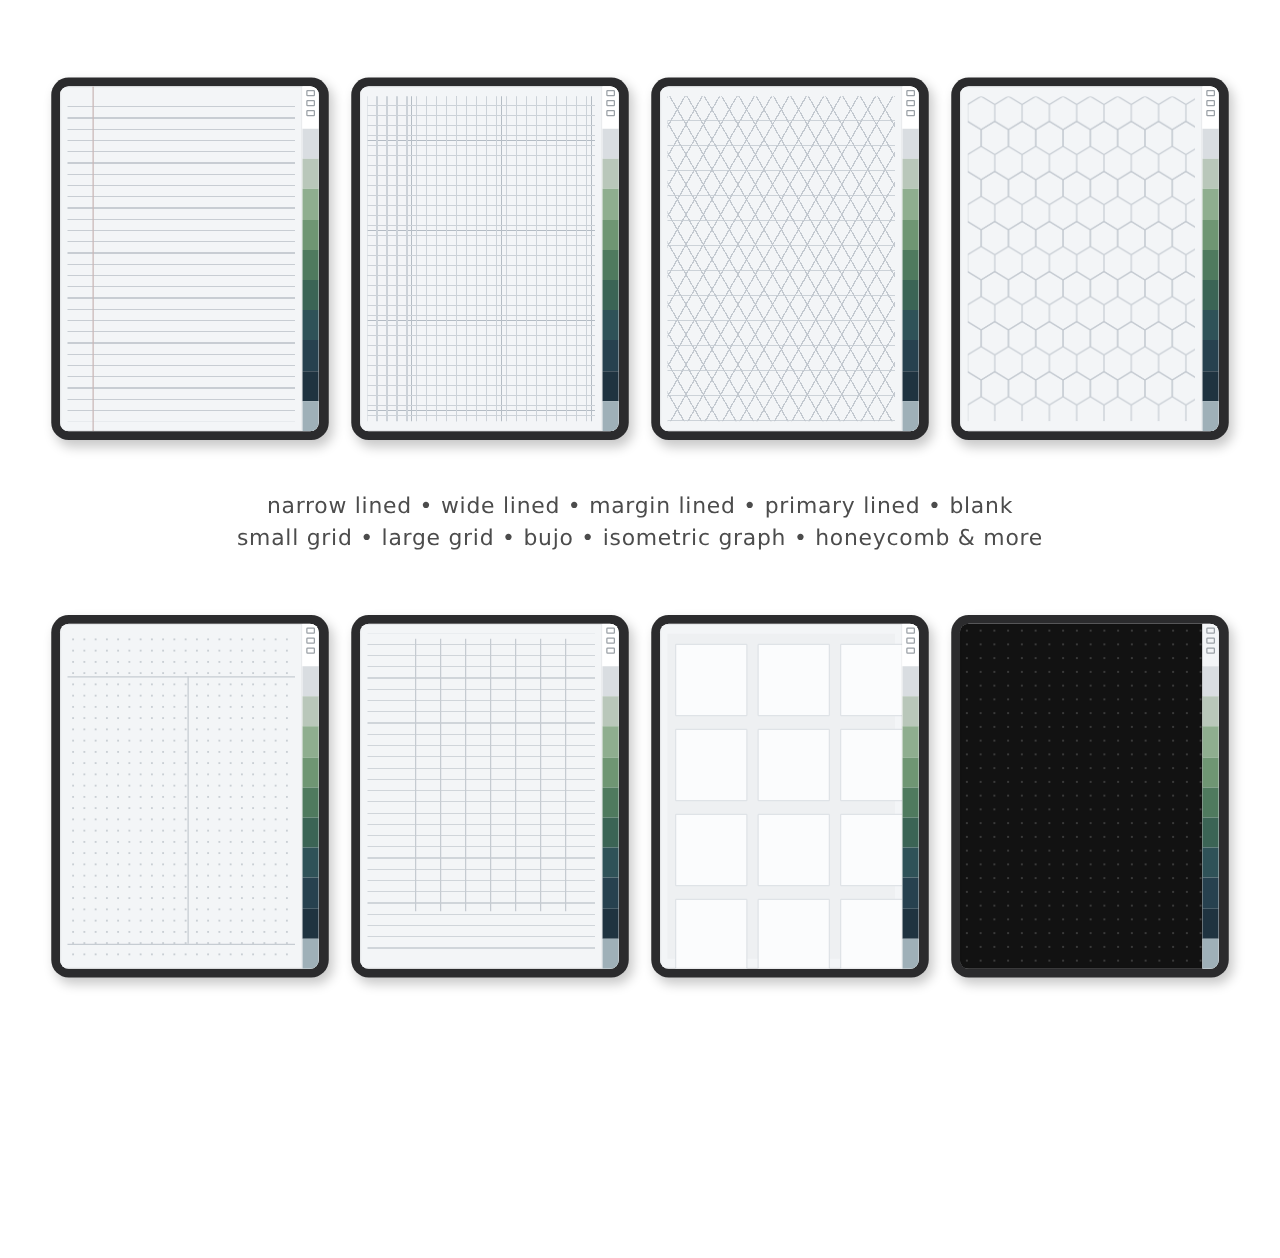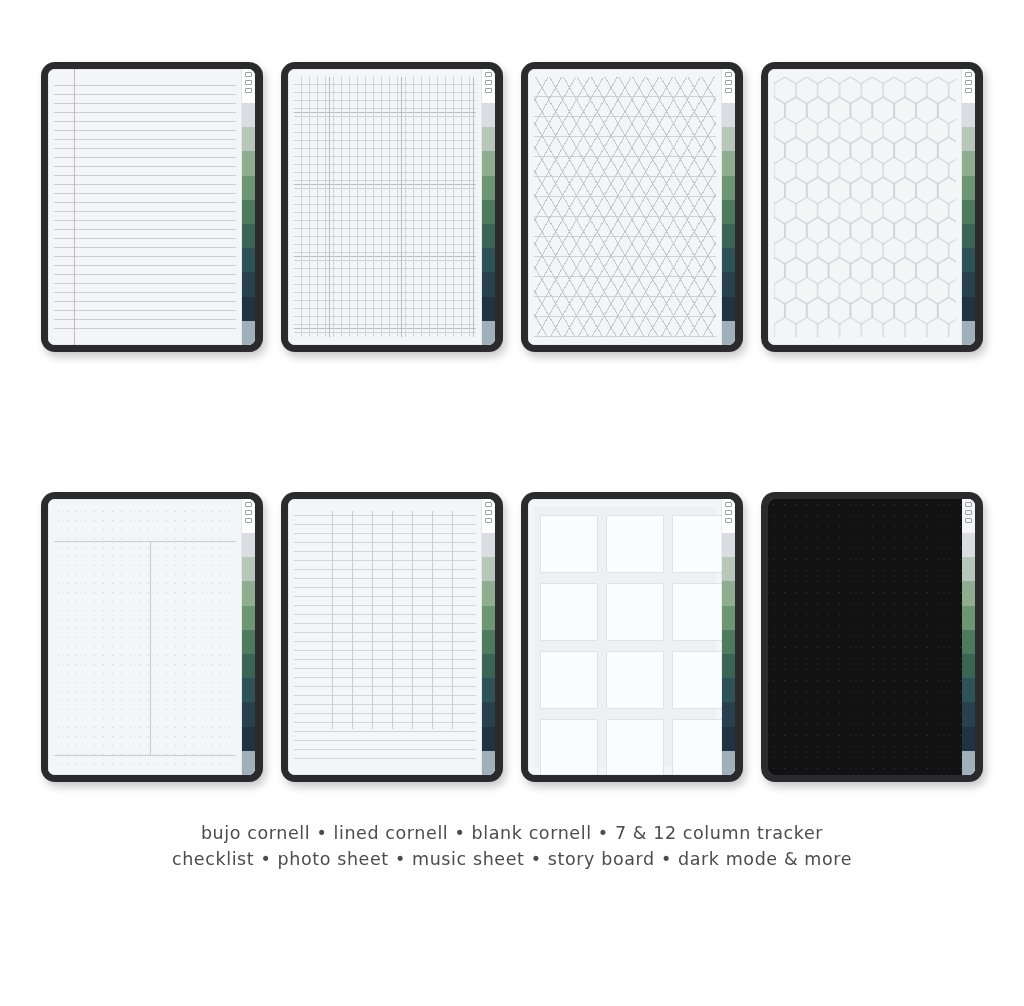--- a/index.html
+++ b/index.html
@@ -312,20 +312,22 @@
           <div class="tab" style="background:#27414f"></div>
           <div class="tab" style="background:#1f3340"></div>
           <div class="tab" style="background:#9fb0b8"></div>
         </div>
       </div>
     </div>
 
   </div>
 
   <div class="caption caption-1">
+    <div>narrow lined • wide lined • margin lined • primary lined • blank</div>
+    <div>small grid • large grid • bujo • isometric graph • honeycomb &amp; more</div>
   </div>
 
   <div class="row row-2">
 
     <div class="tablet">
       <div class="screen">
         <div class="page-area">
           <div class="pat pat-cornell-bujo">
             <div class="dots"></div>
             <div class="cell-line" style="left:0;right:0;top:34px;height:1px"></div>
@@ -444,19 +446,15 @@
           <div class="tab" style="background:#2f5258"></div>
           <div class="tab" style="background:#27414f"></div>
           <div class="tab" style="background:#1f3340"></div>
           <div class="tab" style="background:#9fb0b8"></div>
         </div>
       </div>
     </div>
 
   </div>
 
-  <div class="caption caption-2">
-    <div>bujo cornell • lined cornell • blank cornell • 7 &amp; 12 column tracker</div>
-    <div>checklist • photo sheet • music sheet • story board • dark mode &amp; more</div>
-  </div>
 
 
 </div>
 
 </body></html>

